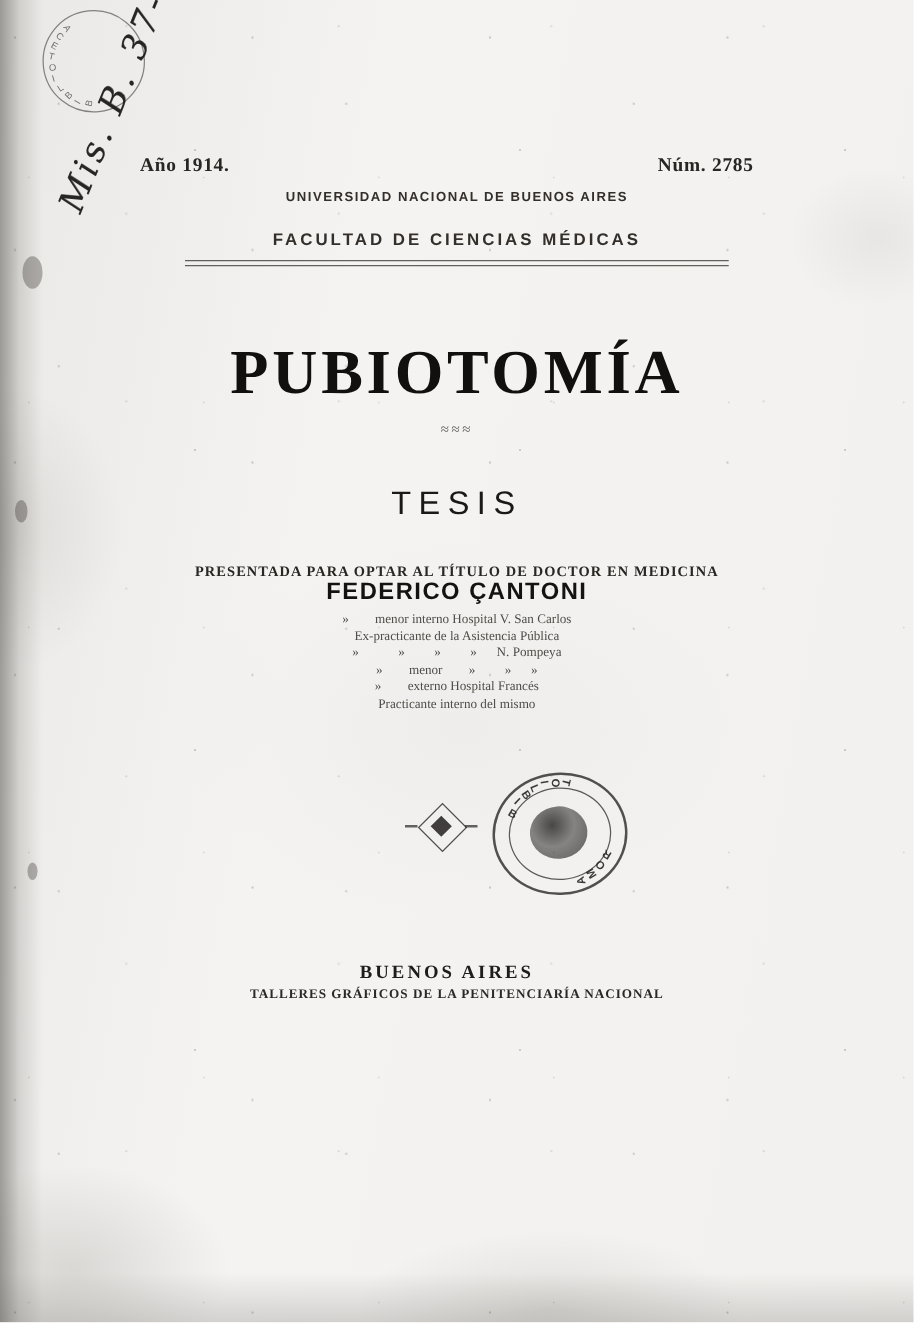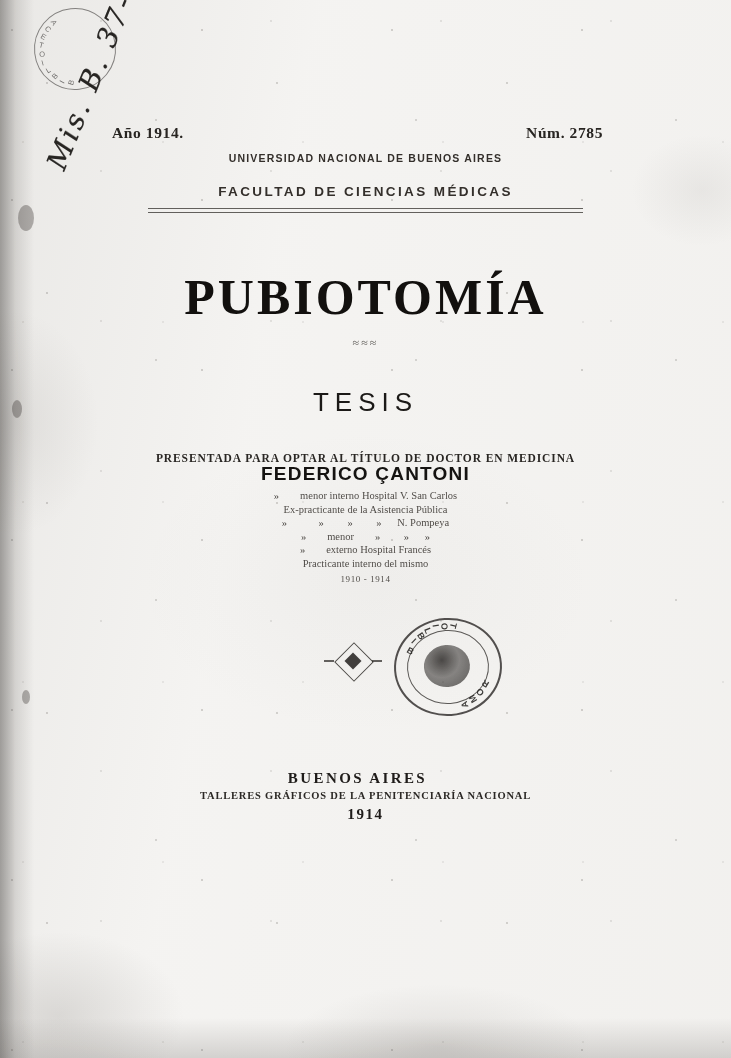--- a/index.html
+++ b/index.html
@@ -409,21 +409,20 @@
     <div class="subtitle">PRESENTADA PARA OPTAR AL TÍTULO DE DOCTOR EN MEDICINA</div>
     <div class="author">FEDERICO ÇANTONI</div>
 
     <div class="credits">
       <div class="line">»        menor interno Hospital V. San Carlos</div>
       <div class="line">Ex-practicante de la Asistencia Pública</div>
       <div class="line">»            »         »         »      N. Pompeya</div>
       <div class="line">»        menor        »         »      »</div>
       <div class="line">»        externo Hospital Francés</div>
       <div class="line">Practicante interno del mismo</div>
-      <div class="years">1910 - 1914</div>
     </div>
 
     <div class="ornament">
       <div class="bar-l"></div>
       <div class="dia"></div>
       <div class="dia-in"></div>
       <div class="bar-r"></div>
     </div>
 
     <div class="lib-stamp">
@@ -439,16 +438,15 @@
         <span style="transform: rotate(18deg) translate(0,-44px) rotate(90deg);">T</span>
         <span style="transform: rotate(125deg) translate(0,-44px) rotate(90deg);">R</span>
         <span style="transform: rotate(139deg) translate(0,-44px) rotate(90deg);">O</span>
         <span style="transform: rotate(153deg) translate(0,-44px) rotate(90deg);">M</span>
         <span style="transform: rotate(167deg) translate(0,-44px) rotate(90deg);">A</span>
       </div>
     </div>
 
     <div class="imprint-city">BUENOS AIRES</div>
     <div class="imprint-press">TALLERES GRÁFICOS DE LA PENITENCIARÍA NACIONAL</div>
-    <div class="imprint-year">1914</div>
 
   </div>
 </div>
 
 </body></html>

